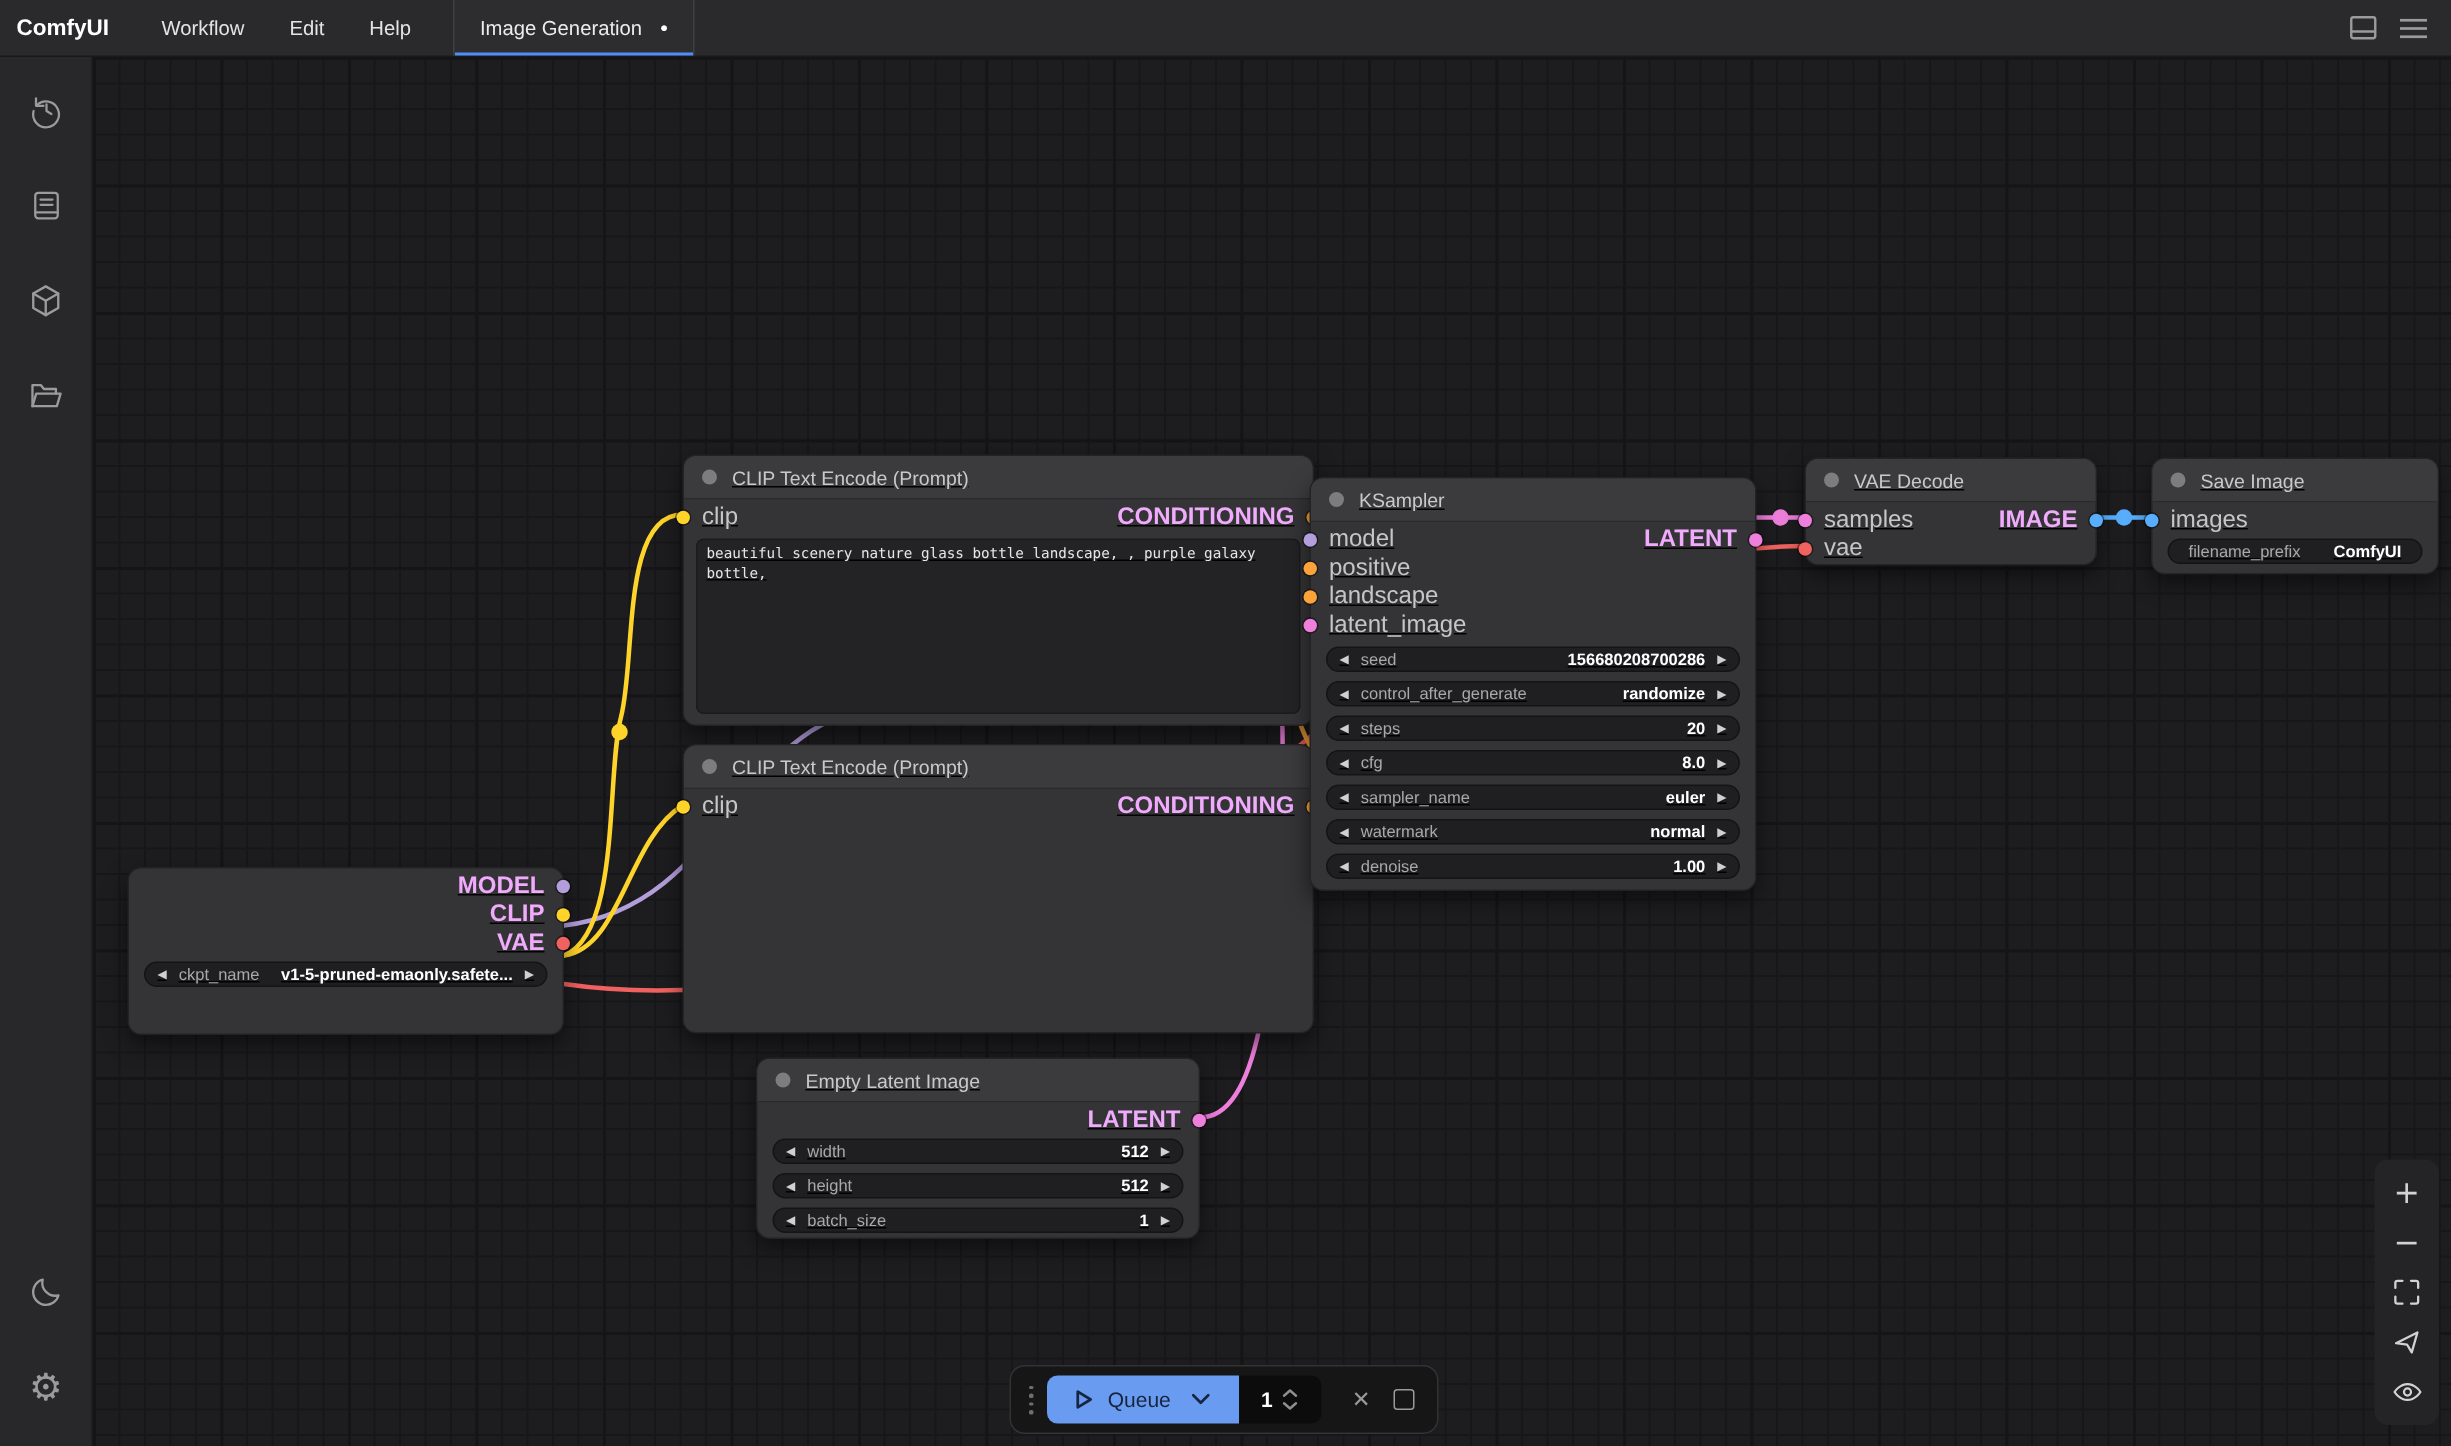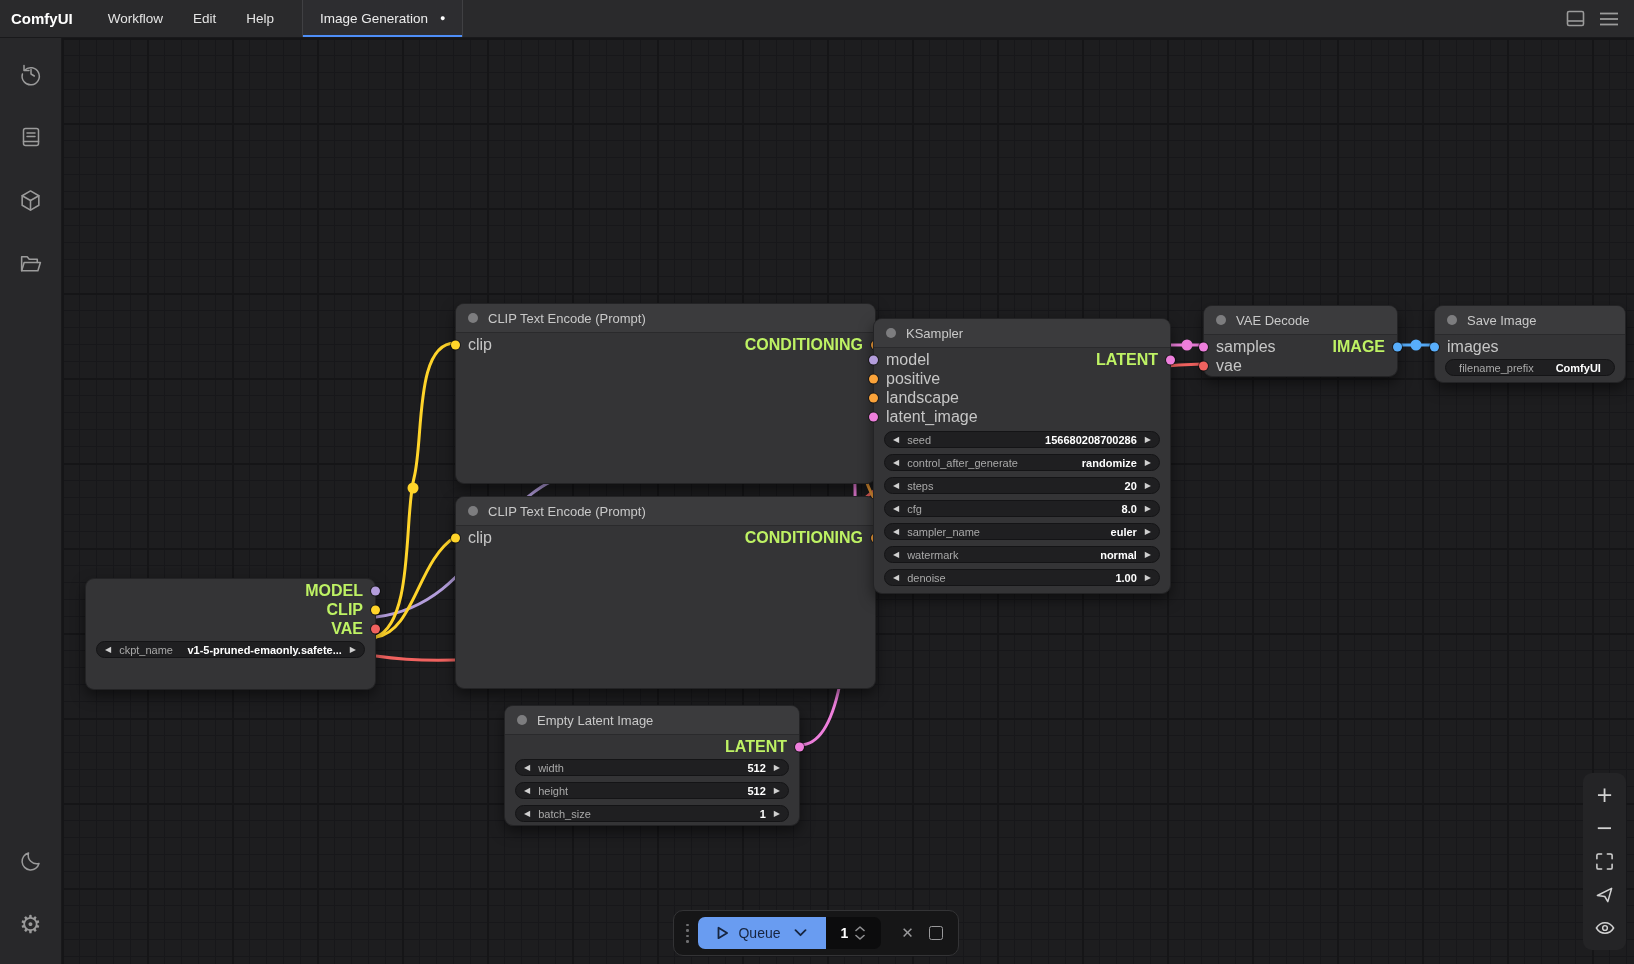--- a/index.html
+++ b/index.html
@@ -40,29 +40,29 @@
       linear-gradient(#151517 2px, transparent 2px),
       linear-gradient(90deg,#151517 2px, transparent 2px),
       linear-gradient(#17171a 1px, transparent 1px),
       linear-gradient(90deg,#17171a 1px, transparent 1px);
     background-size:85px 85px,85px 85px,17px 17px,17px 17px; }
   #wires { position:absolute; left:0; top:0; z-index:1; }
   #wires path { fill:none; stroke-width:3; stroke-linecap:round; }
 
   
   .node { position:absolute; background:#343436; border:1px solid #232325; border-radius:9px;
-    box-shadow:0 6px 14px rgba(0,0,0,.5); z-index:2; }
+    box-shadow:0 6px 14px rgba(0,0,0,.5); z-index:2;text-decoration:underline; }
   .node-title { height:29px; display:flex; align-items:center; gap:10px; padding:0 12px;
     background:#3b3b3d; border-radius:8px 8px 0 0; border-bottom:1px solid #2a2a2c;
     color:#c9c9c9; font-size:13px; cursor:default; }
   .collapse-dot { width:10px; height:10px; border-radius:50%; background:#7d7d7f; flex:0 0 auto; }
   .row { position:relative; height:19px; display:flex; align-items:center;
     padding:0 12px; font-size:16px; color:#c6c6c6; }
   .in-label { margin-right:auto; }
-  .out-label { margin-left:auto; font-weight:bold; color:#bef264; }
+  .out-label { margin-left:auto; font-weight:bold; color:#f0abfc; }
   .dot { position:absolute; width:9px; height:9px; border-radius:50%; top:50%;
     transform:translateY(-50%); box-shadow:0 0 0 1px rgba(0,0,0,.45); }
   .dot.in { left:-5px; } .dot.out { right:-5px; }
   .widget { height:17px; background:#1f1f21; border:1px solid #141416; border-radius:9px;
     margin:0 10px; display:flex; align-items:center; padding:4px 8px; font-size:11px;
     color:#a9a9a9; cursor:default; }
   .widget .arr { font-size:8px; color:#d0d0d0; line-height:1; font-family:"DejaVu Sans",sans-serif; }
   .widget .wname { margin-left:8px; }
   .widget .wval { margin-left:auto; margin-right:8px; color:#ffffff; font-weight:bold; }
   .widget.no-arrows { justify-content:center; gap:22px; }
@@ -224,20 +224,21 @@
       <span class="collapse-dot"></span>
       <span>CLIP Text Encode (Prompt)</span>
     </div>
     <div style="height:2px"></div>
     <div class="row">
       <span class="dot in" style="background-color: rgb(255, 212, 42);"></span>
       <span class="in-label">clip</span>
       <span class="out-label">CONDITIONING</span>
       <span class="dot out" style="background-color: rgb(251, 163, 58);"></span>
     </div>
+    <div class="textbox" style="height:117px">beautiful scenery nature glass bottle landscape, , purple galaxy bottle,</div>
   </div>
 
   <div class="node" style="left:393px;top:458px;width:421px;height:193px">
     <div class="node-title">
       <span class="collapse-dot"></span>
       <span>CLIP Text Encode (Prompt)</span>
     </div>
     <div style="height:2px"></div>
     <div class="row">
       <span class="dot in" style="background-color: rgb(255, 212, 42);"></span>

